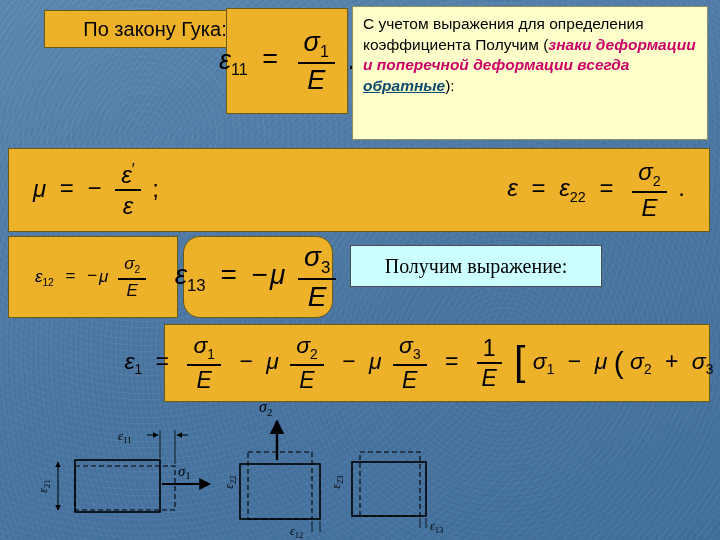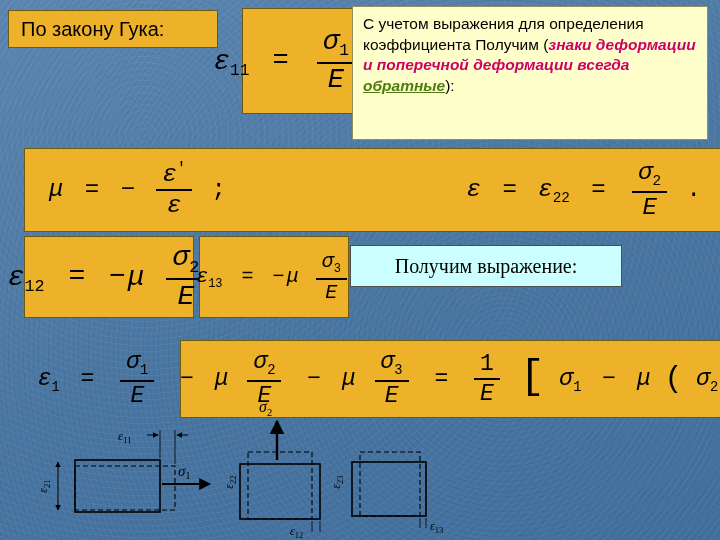--- a/index.html
+++ b/index.html
@@ -10,33 +10,33 @@
       repeating-radial-gradient(circle at 20% 25%, rgba(255,255,255,.05) 0 1px, transparent 1px 6px),
       repeating-radial-gradient(circle at 70% 65%, rgba(8,28,58,.08) 0 1px, transparent 1px 5px),
       linear-gradient(160deg,#5b87b0 0%,#4a76a2 55%,#42709c 100%);
     font-family:"Liberation Sans",sans-serif;
   }
   .ybox{
     position:absolute;background:#eeb22a;border:1px solid #6b5a14;
     display:flex;align-items:center;justify-content:center;color:#000;
     box-sizing:border-box;
   }
-  .title-box{justify-content:flex-start;padding-left:12px;font-size:20px;color:#000;}
+  .title-box{justify-content:center;padding-left:12px;font-size:20px;color:#000;margin-left:36px;}
   .note-box{
     position:absolute;background:#ffffcb;border:1px solid #8f8f5e;box-sizing:border-box;
     padding:7px 10px;font-size:15.5px;line-height:1.33;color:#000;
   }
   .mag{color:#cc0066;font-weight:bold;font-style:italic;}
-  .mag-u{color:#4d7c0f;font-weight:bold;font-style:italic;text-decoration:underline;margin-top:38px;}
+  .mag-u{color:#0c4a6e;font-weight:bold;font-style:italic;text-decoration:underline;margin-top:38px;}
   .cyan-box{
     position:absolute;background:#ccffff;border:1px solid #4d4d4d;box-sizing:border-box;
     display:flex;align-items:center;justify-content:center;
     font-family:"Liberation Serif",serif;font-size:20px;color:#000;
   }
-  .formula{font-family:Liberation Mono, monospace;margin-left:16px;}
+  .formula{font-family:Liberation Sans, sans-serif;}
   .fl{display:inline-block;white-space:nowrap;}
   .v{font-style:italic;}
   sub.ms{font-size:0.6em;font-style:normal;}
   .prime{font-size:0.65em;font-style:normal;vertical-align:0.5em;}
   .frac{display:inline-block;vertical-align:middle;text-align:center;margin:0 5px;line-height:1.05;}
   .frac .num{display:block;border-bottom:2px solid #000;padding:0 6px 2px;}
   .frac .den{display:block;padding-top:2px;}
   .op{margin:0 7px;}
   .mn{margin-right:2px;}
   .bk{font-size:1.8em;vertical-align:middle;line-height:0;position:relative;top:-0.06em;margin:0 1px;}
@@ -83,49 +83,49 @@
     <span class="v">ε</span><sub class="ms">22</sub>
     <span class="op">=</span>
     <span class="frac">
       <span class="num"><span class="v">σ</span><sub class="ms">2</sub></span>
       <span class="den v">E</span>
     </span>
     <span>.</span>
   </span>
 </div>
 
-<div class="ybox formula" style="left:8px;top:236px;width:170px;height:82px;font-size:28px;">
+<div class="ybox formula" style="left:8px;top:236px;width:170px;height:82px;font-size:17px;">
   <span class="fl">
     <span class="v">ε</span><sub class="ms">12</sub>
     <span class="op">=</span>
     <span class="mn">−</span><span class="v">μ</span>
     <span class="frac">
       <span class="num"><span class="v">σ</span><sub class="ms">2</sub></span>
       <span class="den v">E</span>
     </span>
   </span>
 </div>
 
-<div class="ybox formula" style="left:183px;top:236px;width:150px;height:82px;font-size:20px;">
+<div class="ybox formula" style="left:183px;top:236px;width:150px;height:82px;font-size:28px;border-radius:17px;">
   <span class="fl">
     <span class="v">ε</span><sub class="ms">13</sub>
     <span class="op">=</span>
     <span class="mn">−</span><span class="v">μ</span>
     <span class="frac">
       <span class="num"><span class="v">σ</span><sub class="ms">3</sub></span>
       <span class="den v">E</span>
     </span>
   </span>
 </div>
 
-<div class="cyan-box" style="left:350px;top:245px;width:272px;height:42px;">
+<div class="cyan-box" style="left:350px;top:245px;width:252px;height:42px;">
   <span>Получим выражение:</span>
 </div>
 
-<div class="ybox formula" style="left:164px;top:340px;width:546px;height:78px;font-size:23px;">
+<div class="ybox formula" style="left:164px;top:324px;width:546px;height:78px;font-size:23px;">
   <span class="fl">
     <span class="v">ε</span><sub class="ms">1</sub>
     <span class="op">=</span>
     <span class="frac">
       <span class="num"><span class="v">σ</span><sub class="ms">1</sub></span>
       <span class="den v">E</span>
     </span>
     <span class="op">−</span>
     <span class="v">μ</span>
     <span class="frac">

